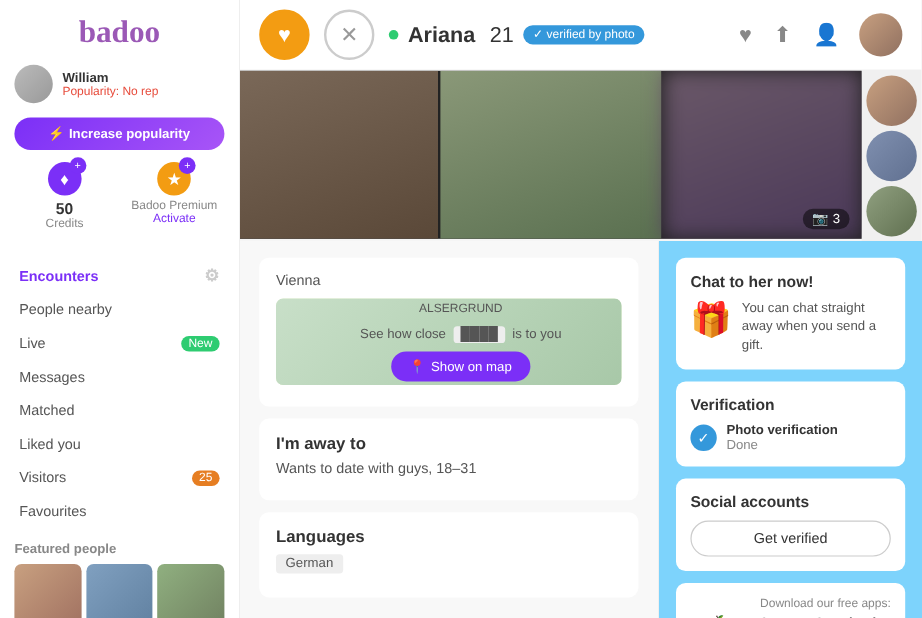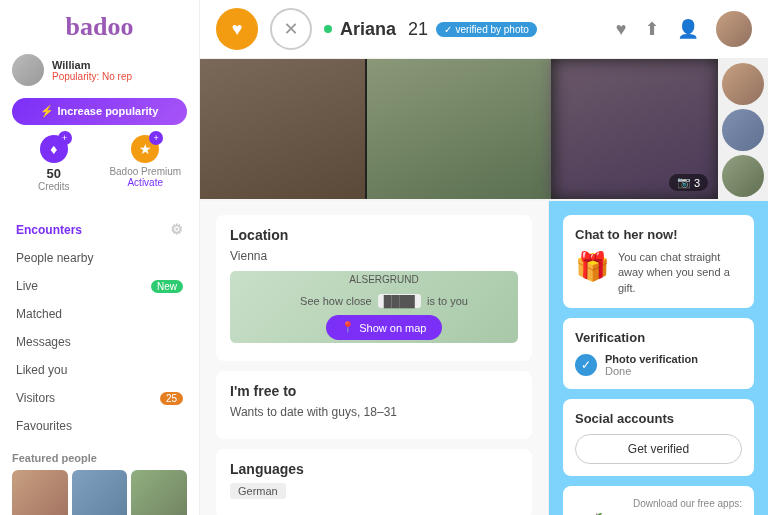--- a/index.html
+++ b/index.html
@@ -142,24 +142,24 @@
       <span style="color:#ccc;font-size:14px;">⚙</span>
     </div>
     <div class="sidebar-nav-item">
       <span>People nearby</span>
     </div>
     <div class="sidebar-nav-item">
       <span>Live</span>
       <span class="new-badge">New</span>
     </div>
     <div class="sidebar-nav-item">
+      <span>Messages</span>
+    </div>
+    <div class="sidebar-nav-item">
       <span>Matched</span>
-    </div>
-    <div class="sidebar-nav-item">
-      <span>Messages</span>
     </div>
     <div class="sidebar-nav-item">
       <span>Liked you</span>
     </div>
     <div class="sidebar-nav-item">
       <span>Visitors</span>
       <span class="badge-orange">25</span>
     </div>
     <div class="sidebar-nav-item">
       <span>Favourites</span>
@@ -214,21 +214,20 @@
       <div class="strip-avatar" style="background:linear-gradient(135deg,#8090b0,#607090);"></div>
       <div class="strip-avatar" style="background:linear-gradient(135deg,#90a080,#607050);"></div>
     </div>
   </div>
 
   <div class="content-area">
 
     <div class="content-main">
 
       <div class="section">
-        <div class="section-title">Location</div>
         <div class="section-value">Vienna</div>
         <div class="map-placeholder">
           <div class="map-bg"></div>
           <div class="map-content">
             <div class="map-label">
               <span>ALSERGRUND</span>
             </div>
             <div style="font-size:11px;color:#555;margin-bottom:4px;position:relative;z-index:1;">
               <span>See how close</span>
               <span style="background:#eee;border-radius:3px;padding:1px 6px;margin:0 3px;">████</span>
@@ -236,21 +235,21 @@
             </div>
             <button class="show-map-btn">
               <span>📍</span>
               <span>Show on map</span>
             </button>
           </div>
         </div>
       </div>
 
       <div class="section">
-        <div class="section-title">I'm free to</div>
+        <div class="section-title">I'm away to</div>
         <div class="section-value">Wants to date with guys, 18–31</div>
       </div>
 
       <div class="section">
         <div class="section-title">Languages</div>
         <div class="section-value" style="background:#eee;border-radius:3px;padding:2px 8px;display:inline-block;font-size:11px;">
           <span>German</span>
         </div>
       </div>
 

